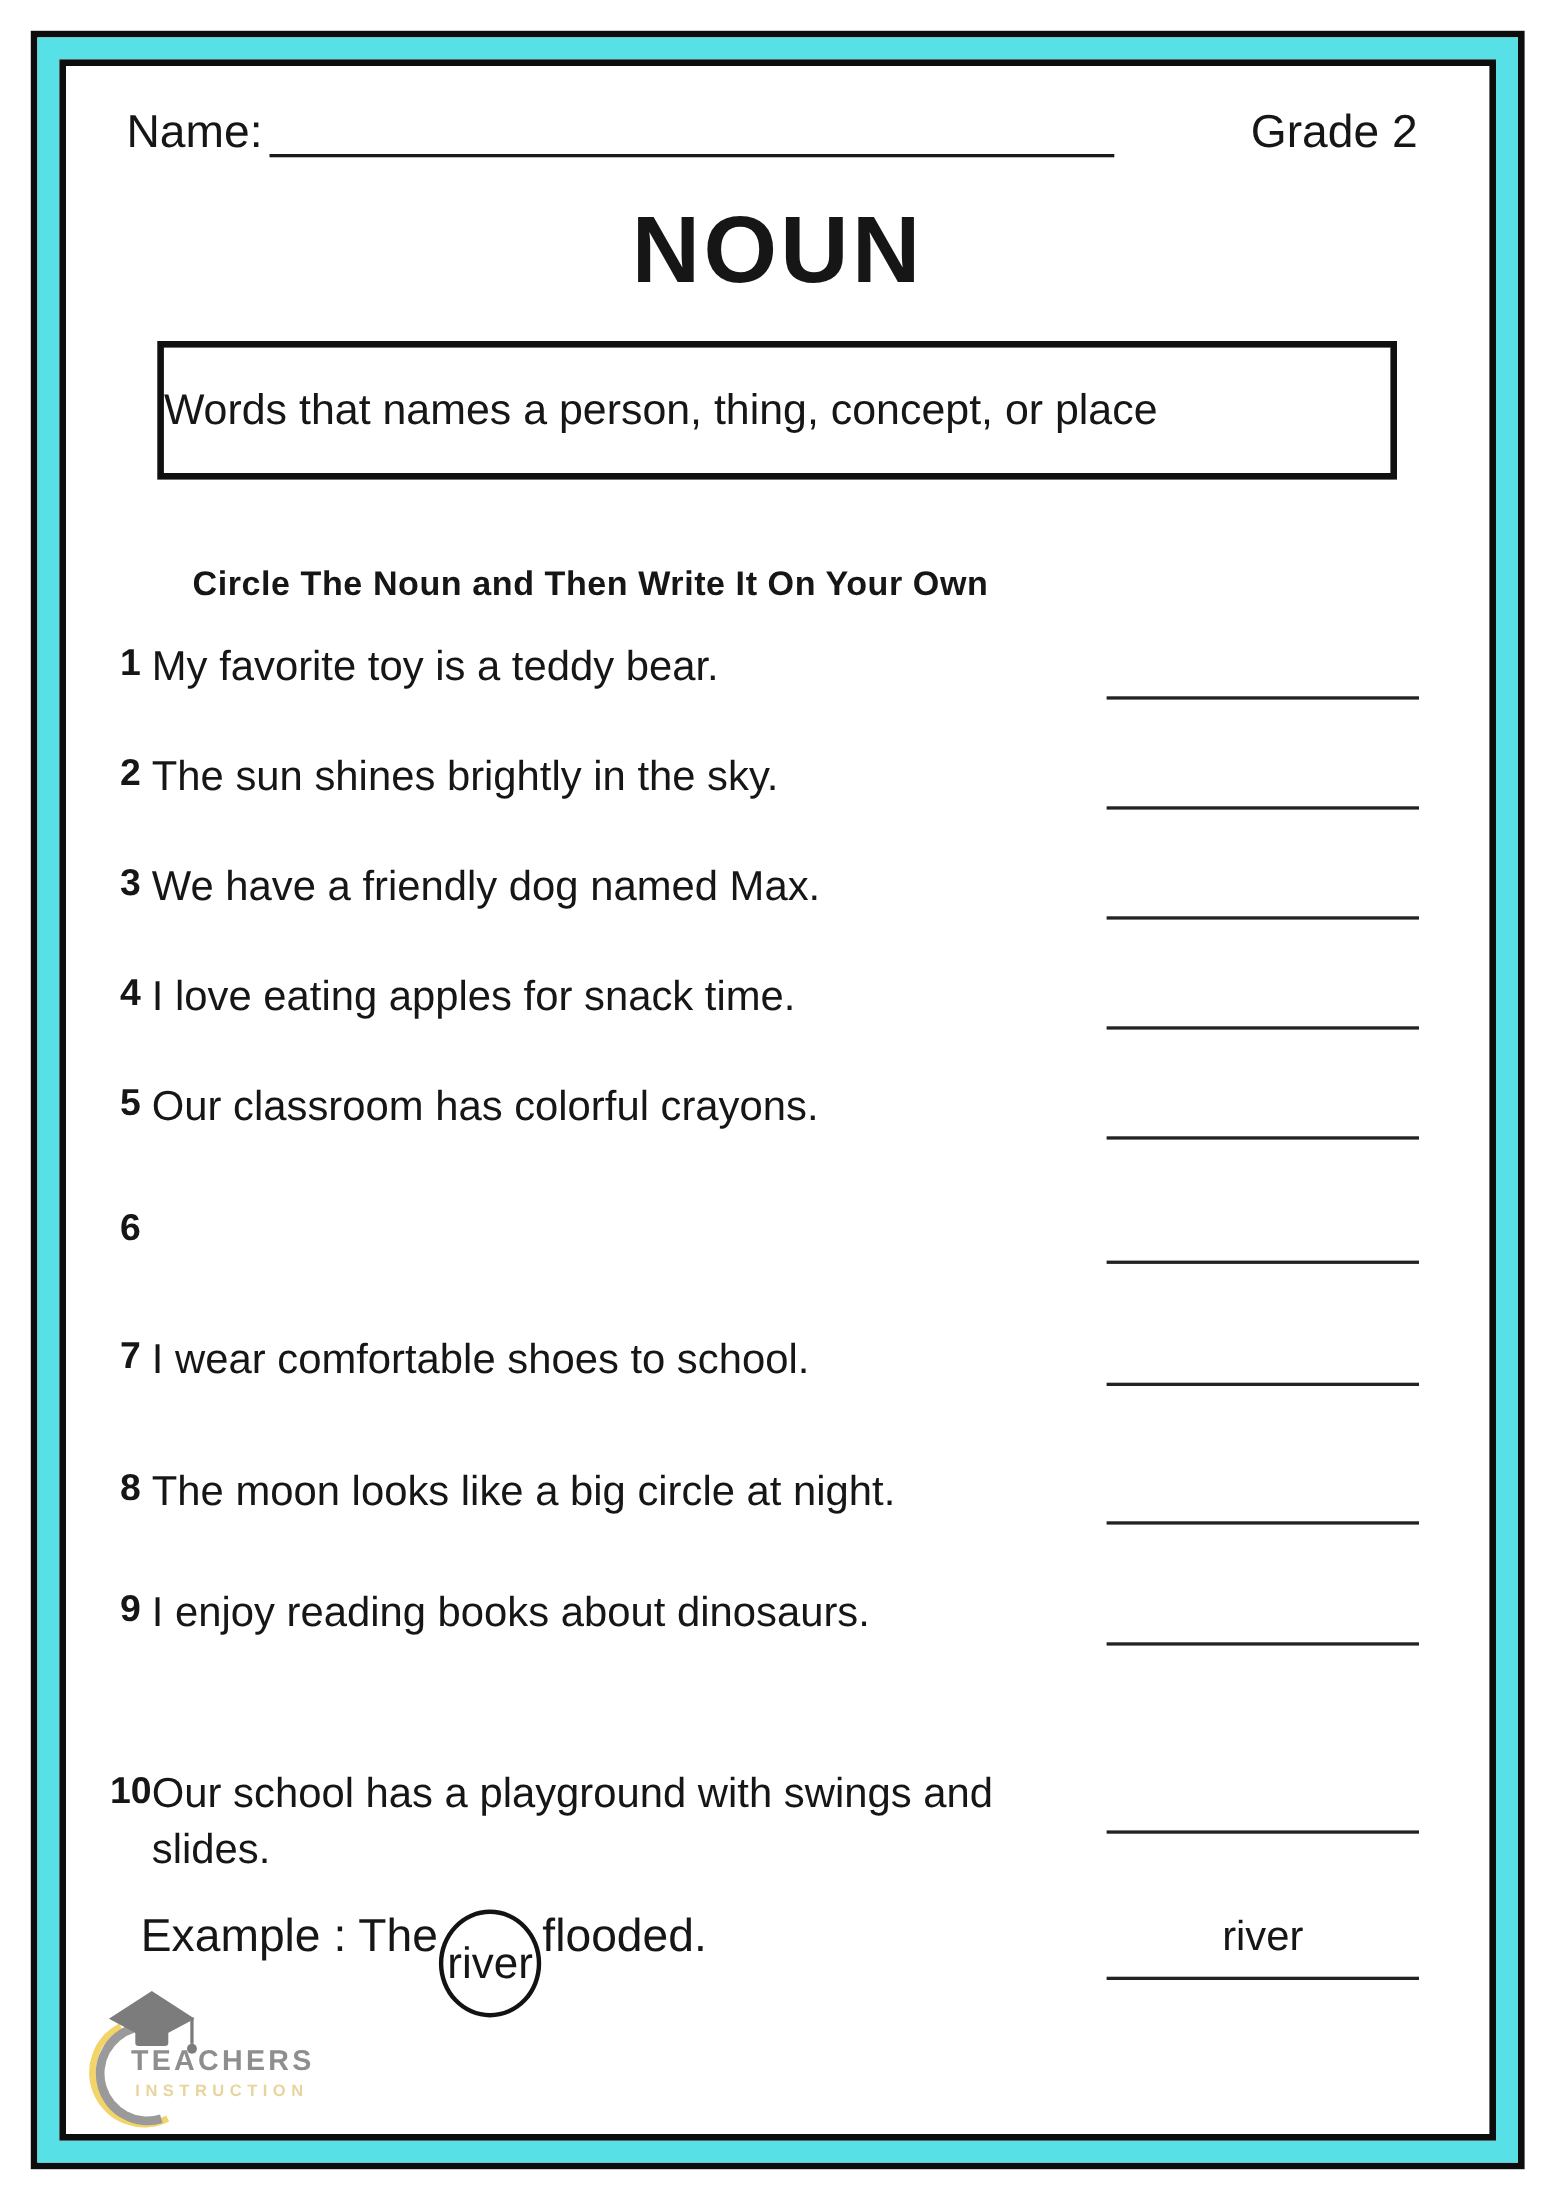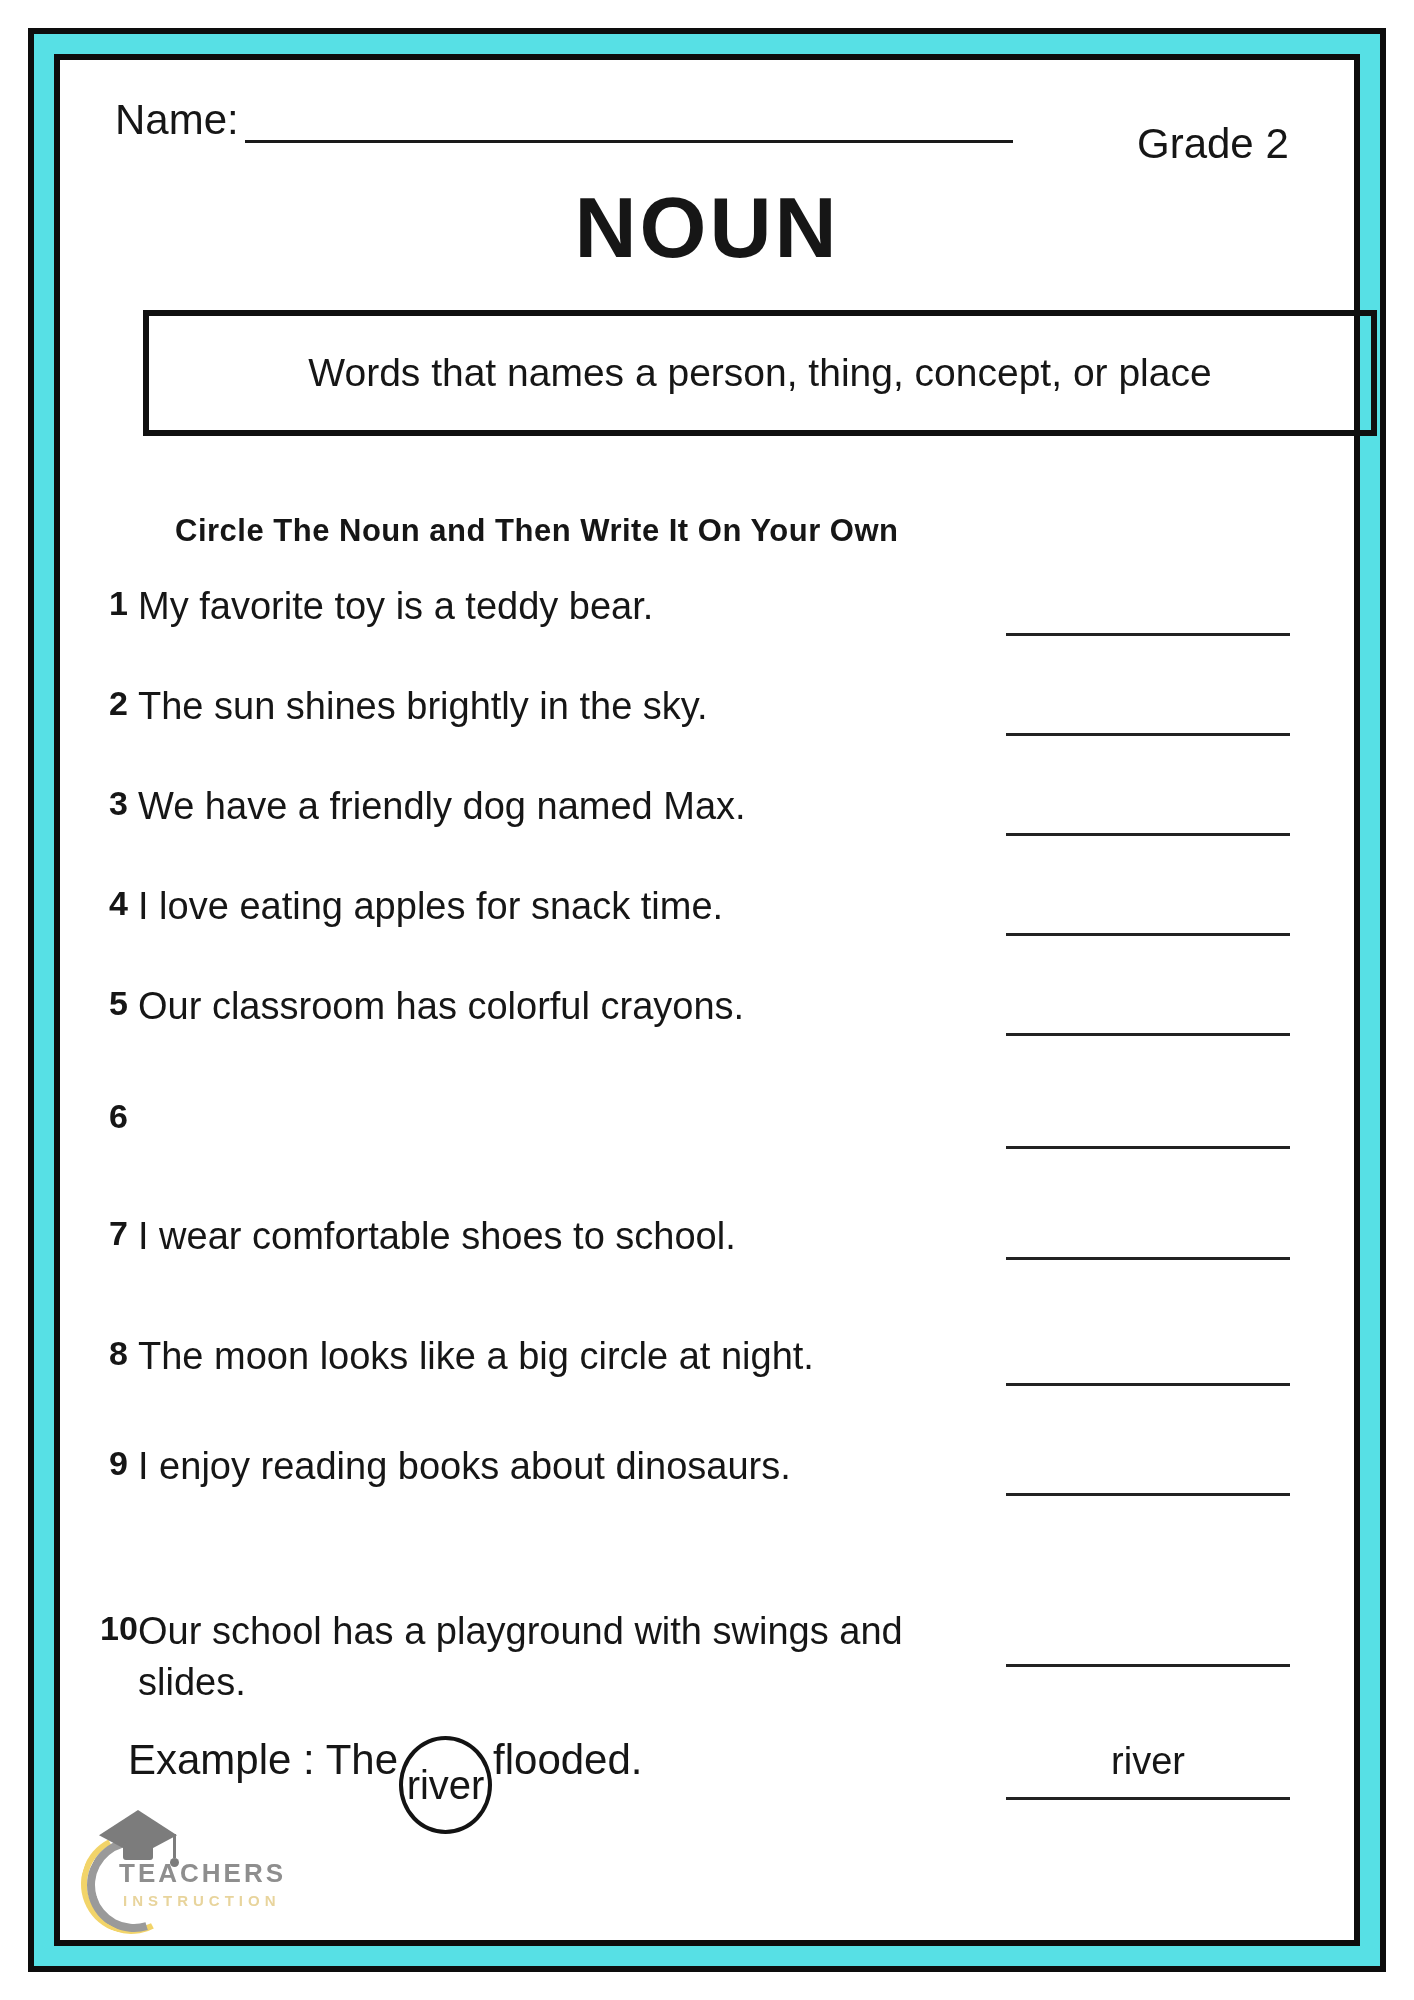--- a/index.html
+++ b/index.html
@@ -19,31 +19,31 @@
     overflow:hidden;
   }
   
   .frame{position:absolute;inset:28px;border:6px solid var(--ink);pointer-events:none;}
   .frame-teal{width:100%;height:100%;box-sizing:border-box;border:20px solid var(--teal);}
   .frame-inner{width:100%;height:100%;box-sizing:border-box;border:6px solid var(--ink);}
 
   
   .name-label{position:absolute;left:115px;top:96px;font-size:42px;}
   .name-line{position:absolute;left:245px;top:100px;width:768px;height:40px;border-bottom:3px solid #1a1a1a;}
-  .grade-label{position:absolute;left:1137px;top:96px;font-size:42px;margin-top:24px;}
+  .grade-label{position:absolute;left:1137px;top:96px;font-size:42px;}
 
   .page-title{
     position:absolute;left:0;top:178px;width:100%;
     text-align:center;font-size:86px;font-weight:700;letter-spacing:3px;
   }
 
   .def-box{
-    position:absolute;left:143px;top:310px;width:1234px;height:126px;
+    position:absolute;left:143px;top:310px;width:1127px;height:126px;
     box-sizing:border-box;border:6px solid #101010;
-    display:flex;align-items:center;justify-content:center;
+    display:flex;align-items:center;justify-content:flex-start;
     font-size:39px;
   }
 
   .instruction{
     position:absolute;left:175px;top:513px;
     font-size:31px;font-weight:700;letter-spacing:0.5px;
   }
 
   
   .items{position:absolute;left:100px;right:124px;top:0;height:0;}

